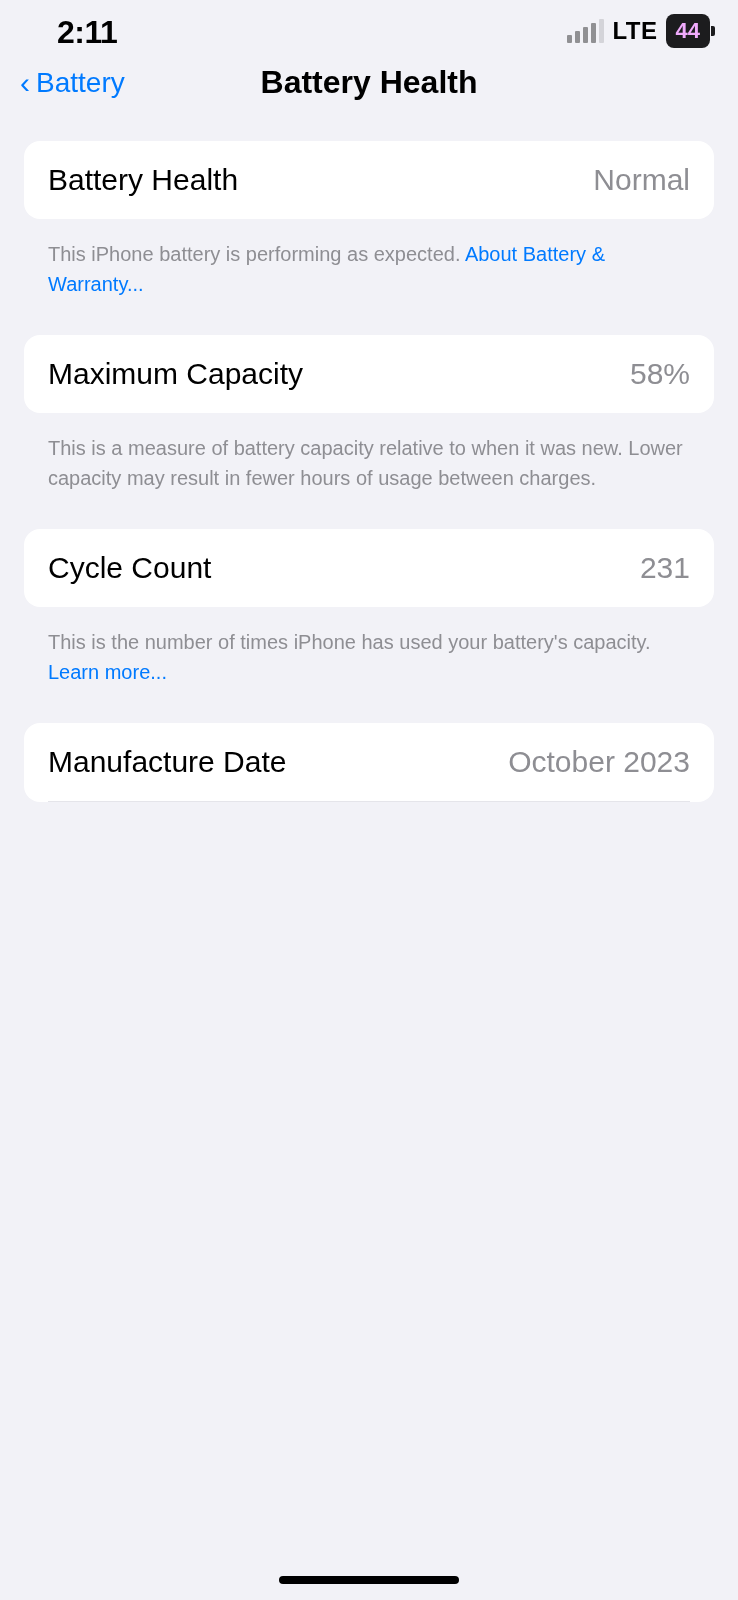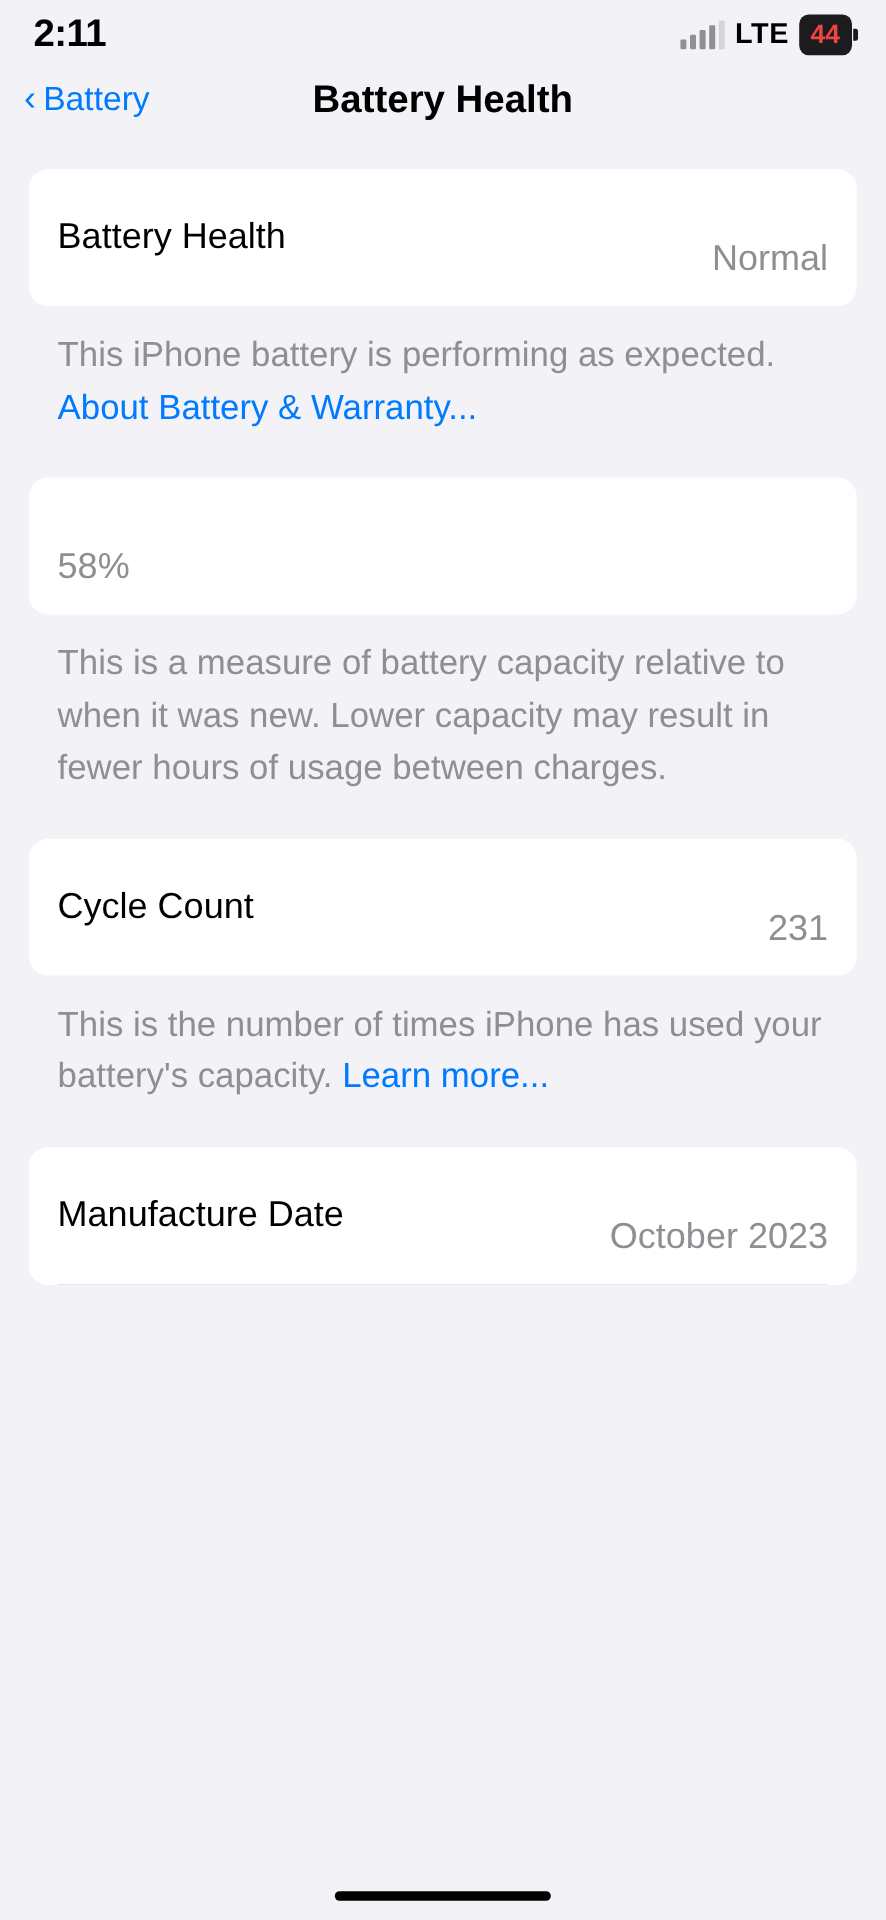--- a/index.html
+++ b/index.html
@@ -11,23 +11,24 @@
       background-color: #f2f2f7;
       font-family: -apple-system, BlinkMacSystemFont, 'SF Pro Text', 'Helvetica Neue', Arial, sans-serif;
       position: relative;
       overflow-x: hidden;
     }
 
     
     .status-bar {
       display: flex;
       justify-content: space-between;
-      align-items: flex-end;
+      align-items: flex-start;
       padding: 14px 28px 8px 28px;
       height: 54px;
+      margin-left: 29px;
     }
 
     .status-time {
       font-size: 32px;
       font-weight: 600;
       color: #000;
       letter-spacing: -0.5px;
     }
 
     .status-right {
@@ -74,21 +75,21 @@
       transform: translateY(-50%);
       width: 4px;
       height: 10px;
       background: #1c1c1e;
       border-radius: 0 2px 2px 0;
     }
 
     .battery-text {
       font-size: 22px;
       font-weight: 600;
-      color: #ef4444;
+      color: #f0abfc;
     }
 
     
     .nav-header {
       display: flex;
       align-items: center;
       justify-content: center;
       padding: 10px 20px 20px 20px;
       position: relative;
     }
@@ -146,31 +147,30 @@
 
     .card-row-label {
       font-size: 30px;
       font-weight: 500;
       color: #000;
     }
 
     .card-row-value {
       font-size: 30px;
       color: #8e8e93;
-      margin-top: 36px;
     }
 
     .card-divider {
       height: 1px;
       background: #e5e5ea;
       margin: 0 24px;
     }
 
     .description-text {
-      font-size: 29px;
+      font-size: 20px;
       color: #8e8e93;
       padding: 10px 24px 16px 24px;
       line-height: 1.5;
     }
 
     .description-text .link {
       color: #007aff;
       text-decoration: none;
     }
 
@@ -227,20 +227,21 @@
       <span class="card-row-value">Normal</span>
     </div>
   </div>
   <div class="description-text">
     <span>This iPhone battery is performing as expected. </span><a class="link">About Battery &amp; Warranty...</a>
   </div>
 
   <div class="section-gap"></div>
   <div class="card">
     <div class="card-row">
+      <span class="card-row-label">Maximum Capacity</span>
       <span class="card-row-value">58%</span>
     </div>
   </div>
   <div class="description-text">
     <span>This is a measure of battery capacity relative to when it was new. Lower capacity may result in fewer hours of usage between charges.</span>
   </div>
 
   <div class="section-gap"></div>
   <div class="card">
     <div class="card-row">

